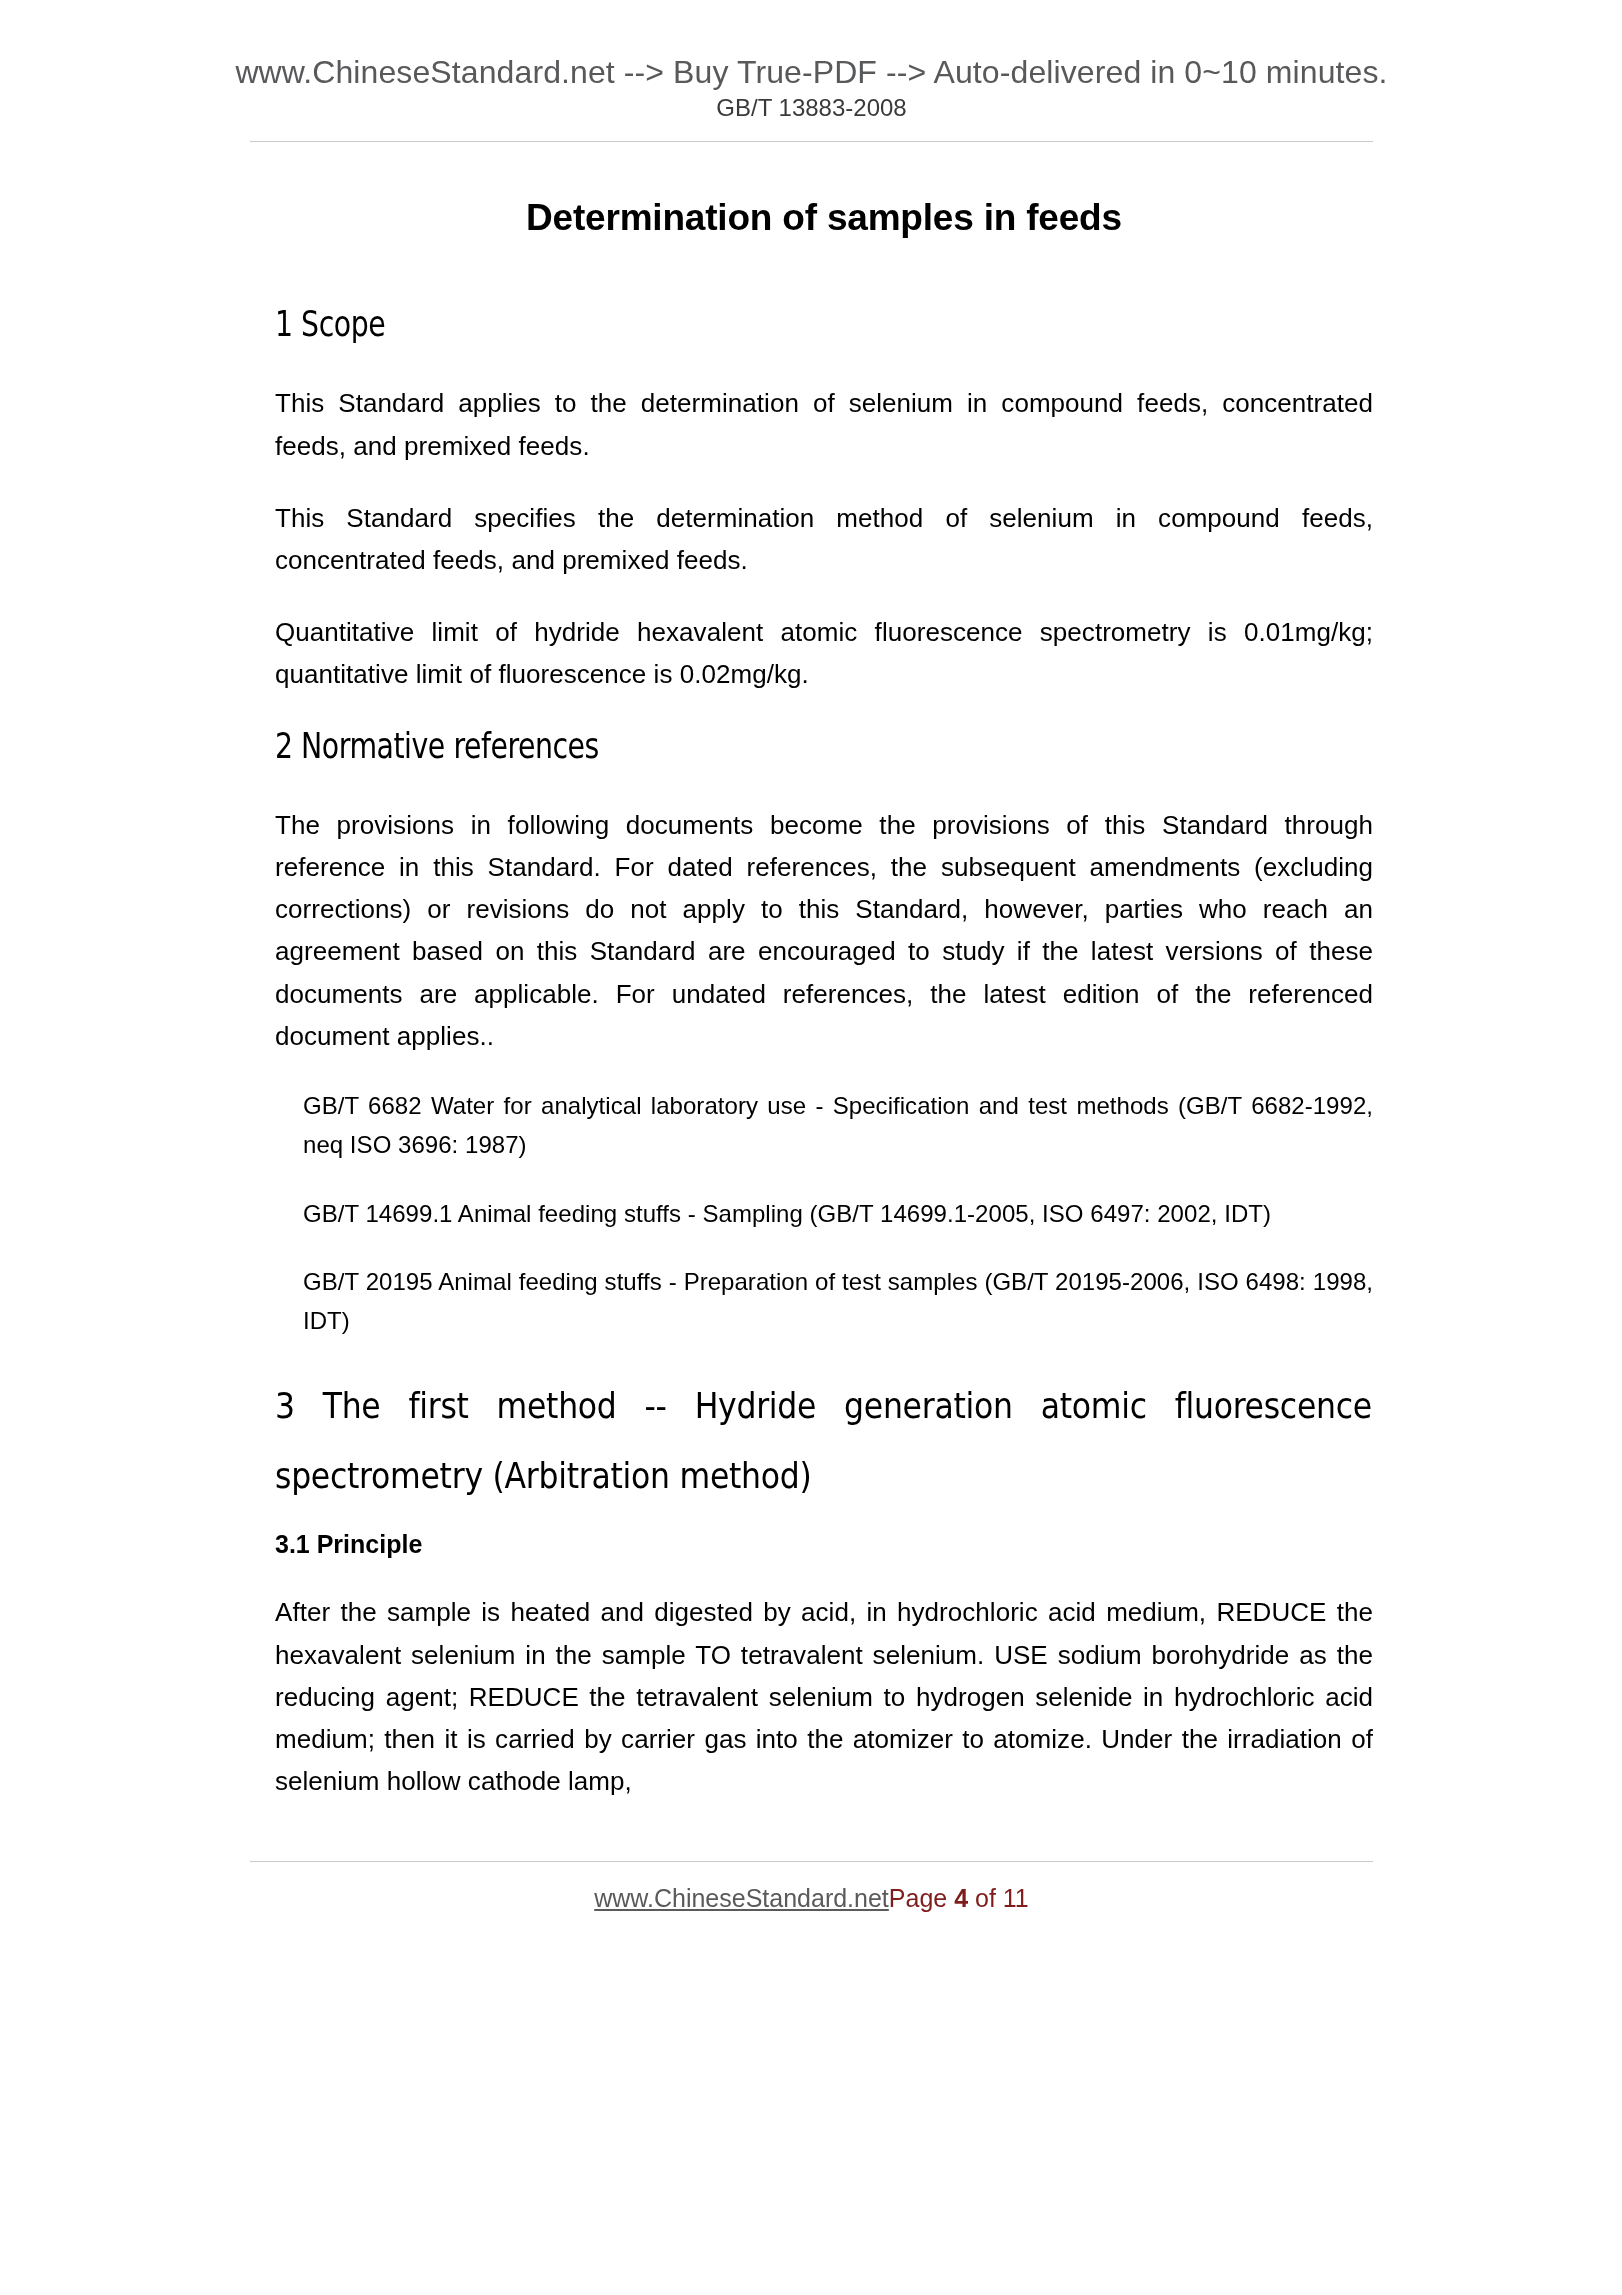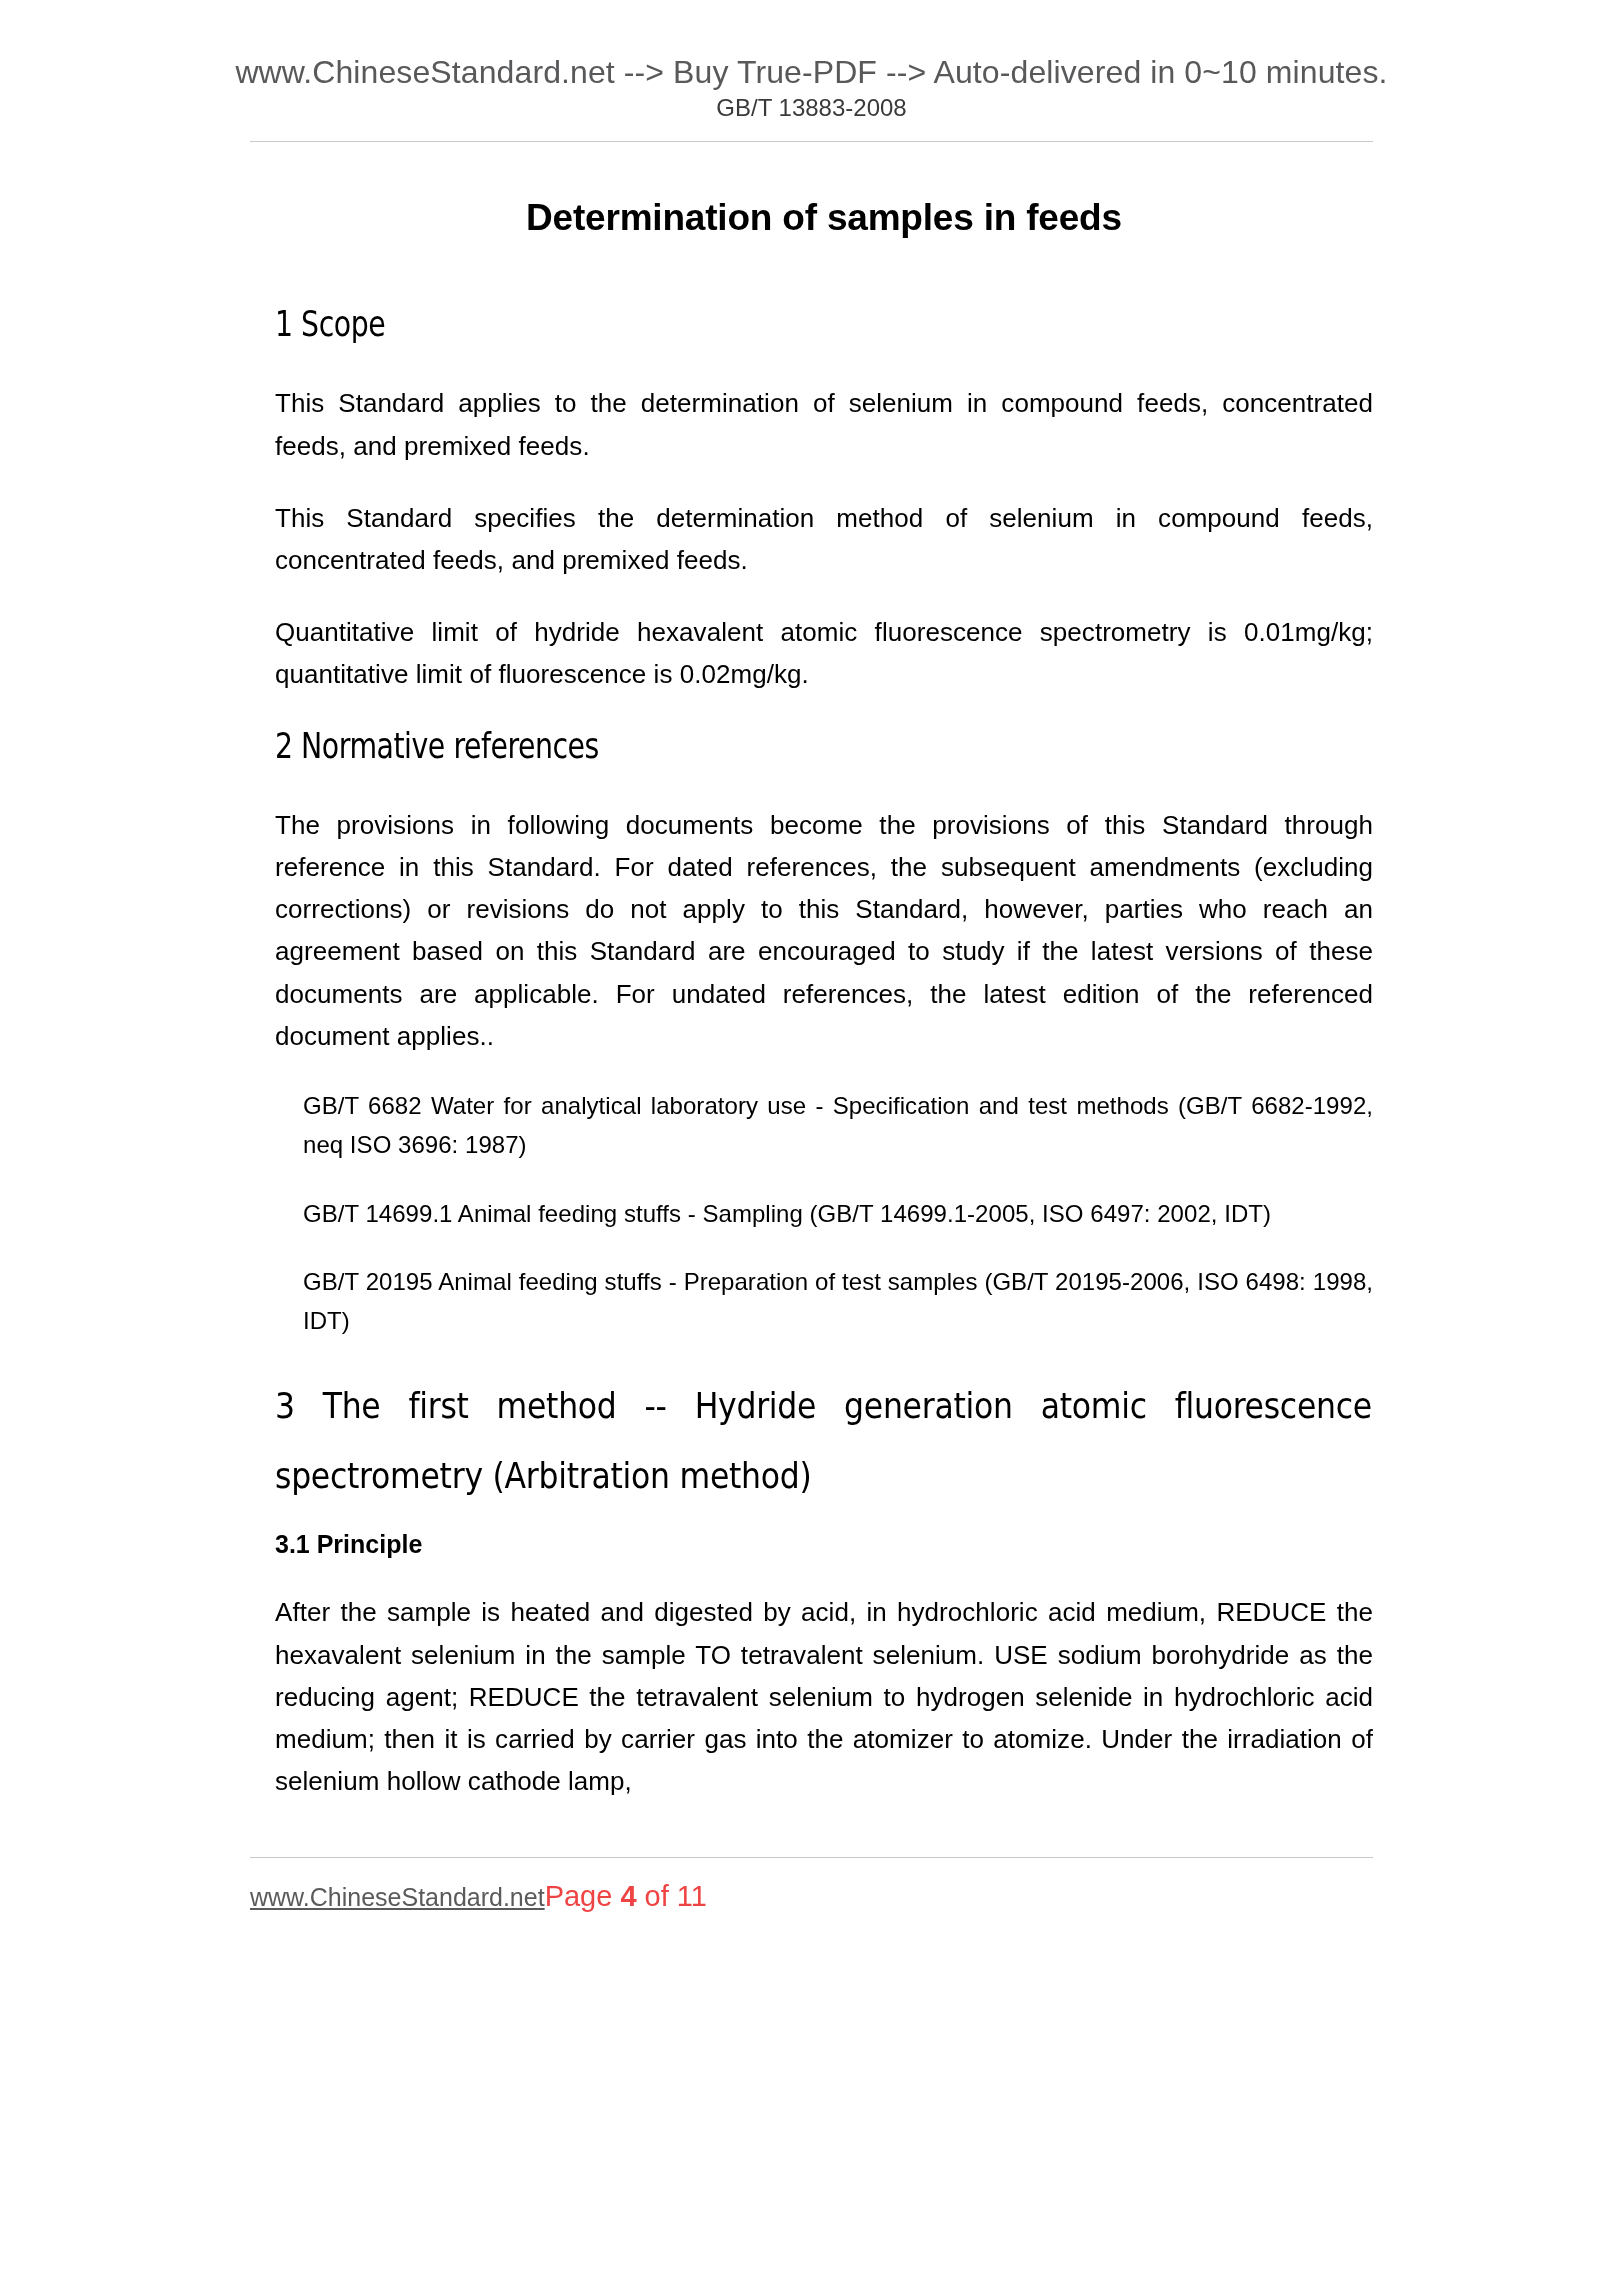--- a/index.html
+++ b/index.html
@@ -135,32 +135,32 @@
     bottom: 65px;
   }
   .footer-rule {
     border-top: 0.8px solid #c9c9c9;
     height: 0;
     margin-bottom: 22px;
   }
   .footer-row {
     display: flex;
     align-items: baseline;
-    justify-content: flex-start;
+    justify-content: center;
   }
   .footer-link {
     font-family: "Liberation Sans", sans-serif;
     font-size: 25px;
     color: #5a5a5a;
     text-decoration: underline;
   }
   .footer-page {
     font-family: "Liberation Sans", sans-serif;
-    font-size: 29px;
-    color: #ef4444;
+    font-size: 25px;
+    color: #7f1d1d;
     white-space: pre;
   }
   .footer-page b { font-weight: bold; }
 </style>
 </head>
 <body>
 
 <div class="page">
 
   <div class="page-header">

